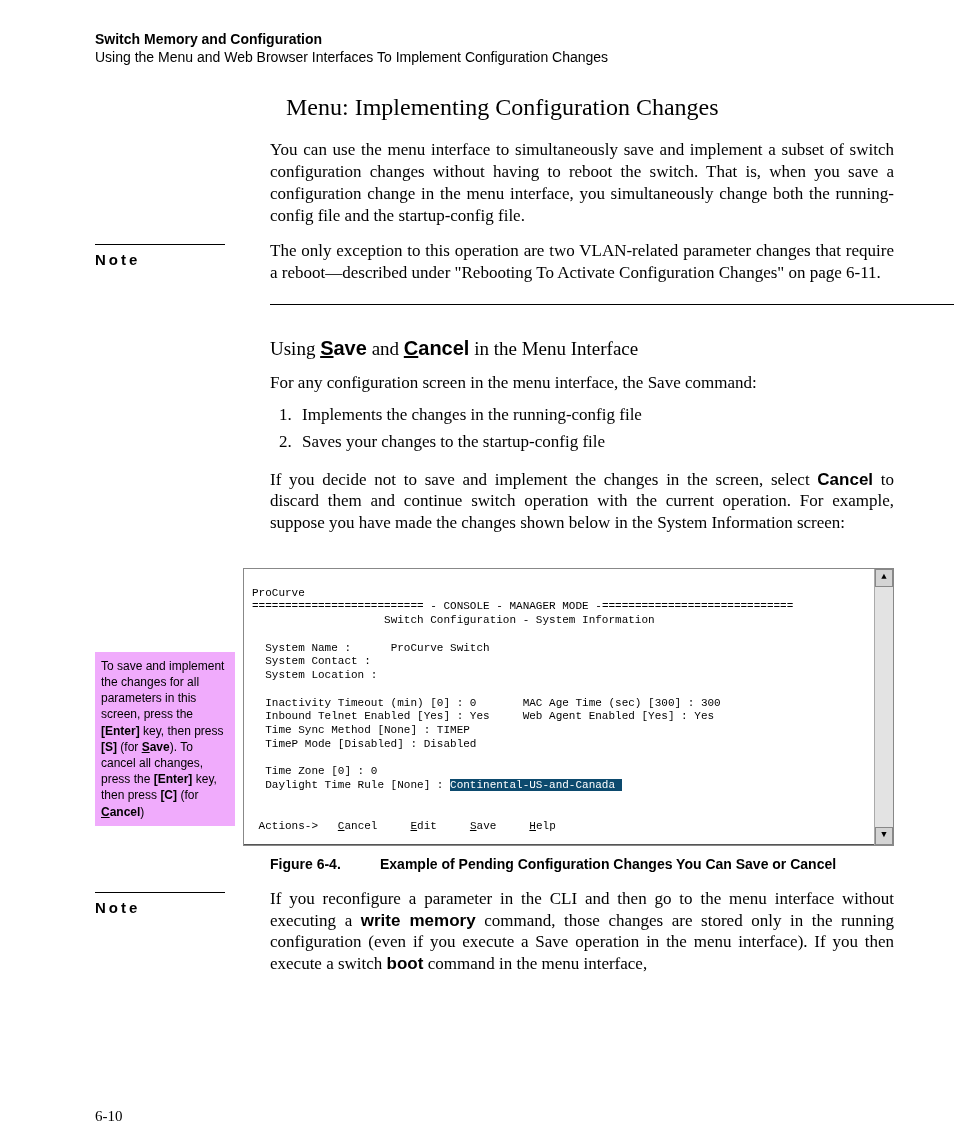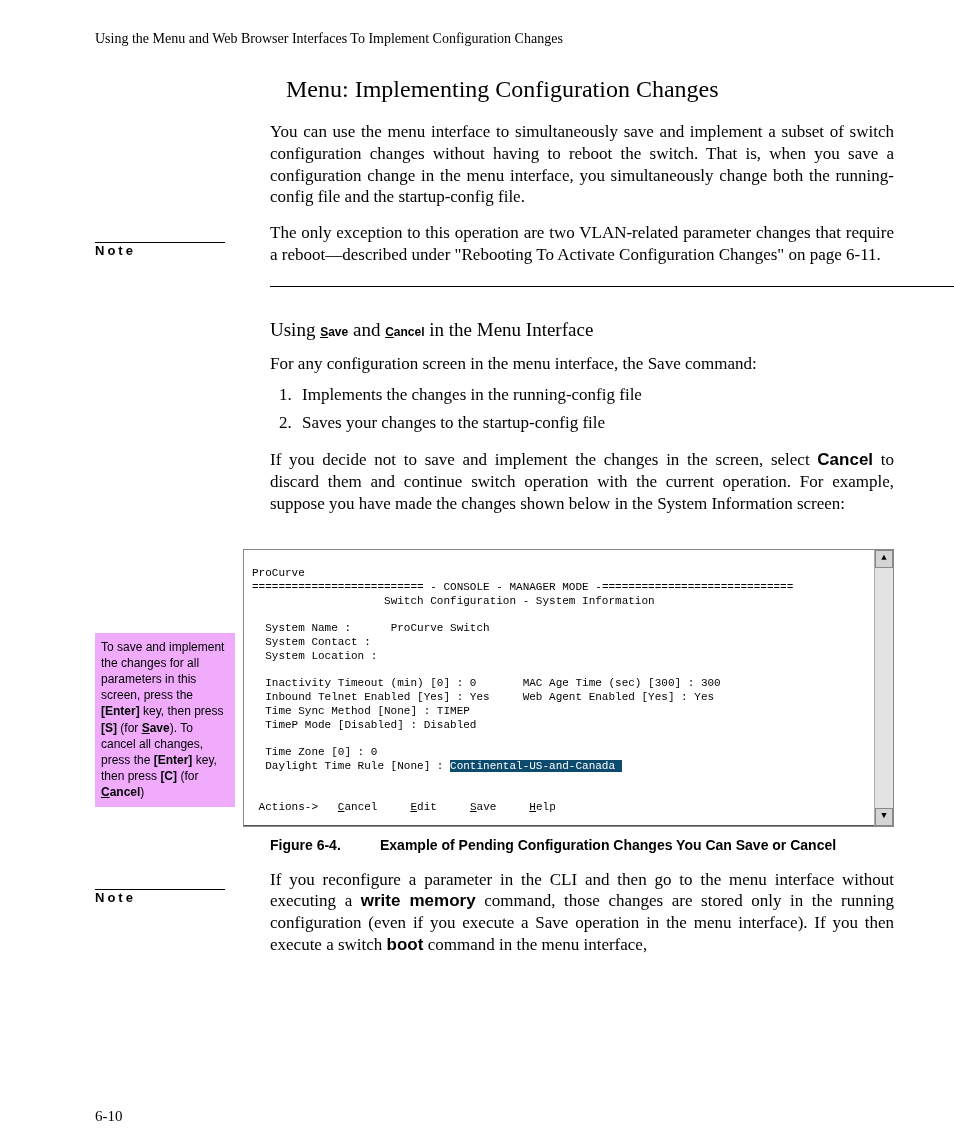--- a/index.html
+++ b/index.html
@@ -21,21 +21,20 @@
     font-family: Arial, Helvetica, sans-serif;
     font-size: 14px;
     line-height: 1.3;
     margin-bottom: 28px;
   }
   .header-title {
     font-weight: bold;
   }
   .header-sub {
     font-weight: normal;
-    font-family: Liberation Serif, serif;
   }
 
   .two-col {
     display: flex;
   }
   .side-col {
     width: 175px;
     flex: 0 0 175px;
     box-sizing: border-box;
   }
@@ -57,32 +56,32 @@
     text-align: justify;
   }
   .sub-heading {
     font-size: 19px;
     font-family: "Century Schoolbook", "New Century Schoolbook", "Times New Roman", serif;
     margin: 22px 0 12px 0;
   }
   .sub-heading .sans-bold {
     font-family: Arial, Helvetica, sans-serif;
     font-weight: bold;
-    font-size: 12px;
+    font-size: 20px;
   }
   .sub-heading .u { text-decoration: underline; }
 
   .note-label {
     font-family: Arial, Helvetica, sans-serif;
     font-weight: bold;
     letter-spacing: 3px;
-    font-size: 13px;
+    font-size: 15px;
     border-top: 1.5px solid #000;
-    padding-top: 0;
-    margin-top: 20px;
+    padding-top: 6px;
+    margin-top: 4px;
     width: 130px;
   }
   .note-bottom-rule {
     border-top: 1.5px solid #000;
     width: 760px;
     margin: 6px 0 10px 0;
   }
 
   ol.steps {
     font-size: 17px;
@@ -173,20 +172,21 @@
     left: 95px;
     font-size: 15px;
   }
 </style>
 </head>
 <body>
 
 <div class="page">
 
   <div class="header-block">
+    <div class="header-title">Switch Memory and Configuration</div>
     <div class="header-sub">Using the Menu and Web Browser Interfaces To Implement Configuration Changes</div>
   </div>
 
   <div class="two-col">
     <div class="side-col"></div>
     <div class="main-col">
       <h2 class="section-title">Menu: Implementing Configuration Changes</h2>
       <p class="body-text">You can use the menu interface to simultaneously save and implement a subset of switch configuration changes without having to reboot the switch. That is, when you save a configuration change in the menu interface, you simultaneously change both the running-config file and the startup-config file.</p>
     </div>
   </div>

